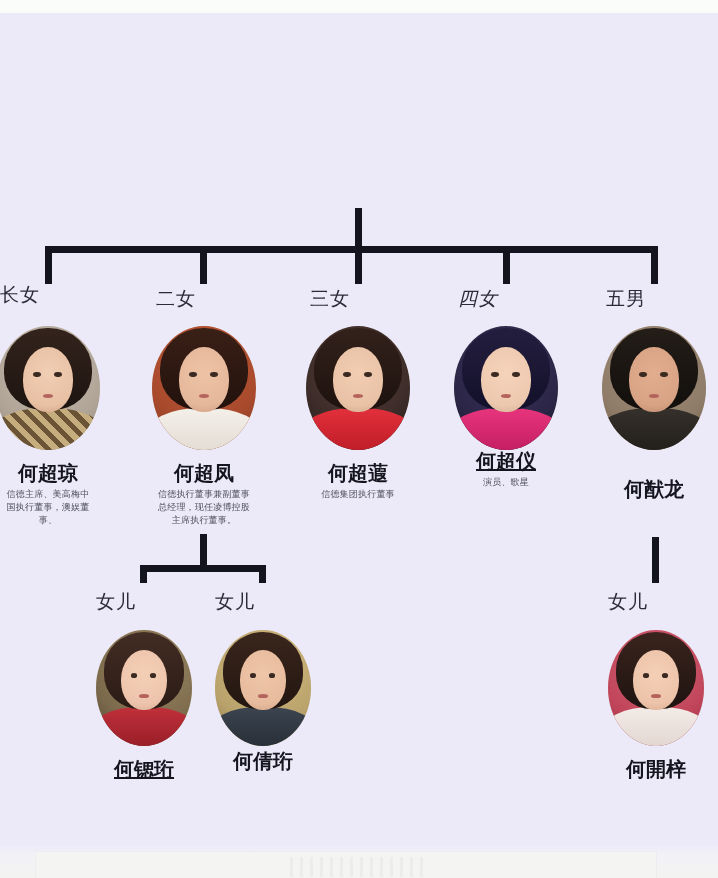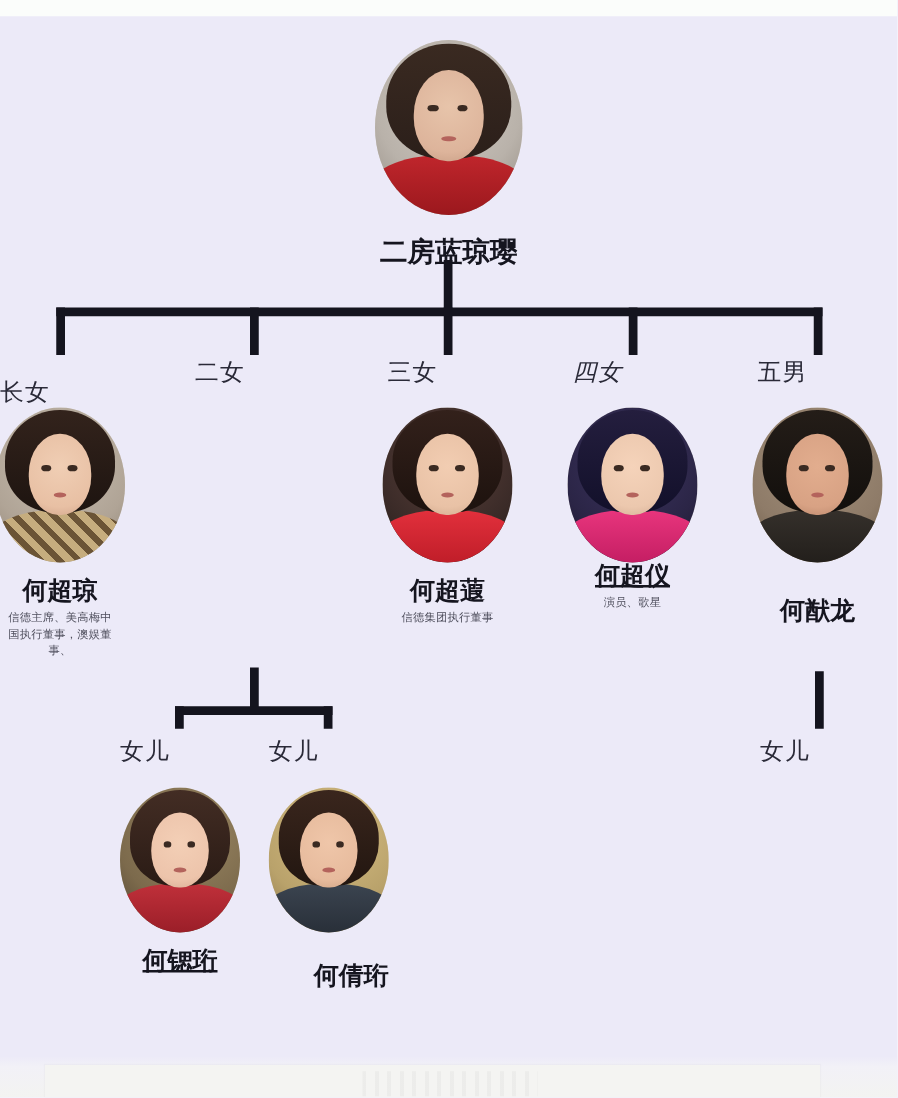--- a/index.html
+++ b/index.html
@@ -132,62 +132,63 @@
   .tier-gc .portrait { width: 96px; height: 116px; }
   .tier-gc .name { font-size: 20px; }
 </style>
 </head>
 <body>
 
 <div id="page">
 
   <div class="top-band"></div>
 
-  <div class="node tier-root" style="left:298px; top:32px; width:122px;">
-    <div class="portrait">
-      <div class="ph-bg" style="background:radial-gradient(circle at 50% 38%, #cfc9c2 0%, #b9b2aa 55%, #8d857c 100%);"></div>
-      <div class="ph-body" style="background:linear-gradient(180deg,#c0262c 0%, #8e1318 100%);"></div>
-      <div class="ph-hair" style="background:linear-gradient(180deg,#3a2a21 0%, #2b1f1a 100%);"></div>
-      <div class="ph-face" style="background:radial-gradient(circle at 50% 40%, #e7c4aa 0%, #ddb49b 70%, #c69c83 100%);"></div>
-      <div class="ph-eye l"></div>
-      <div class="ph-eye r"></div>
-      <div class="ph-mouth"></div>
-    </div>
-    <div class="name" style="margin-top:18px;">二房蓝琼璎</div>
-  </div>
 
   <div class="conn" style="left:355px; top:208px; width:7px; height:44px;"></div>
   <div class="conn" style="left:45px; top:246px; width:613px; height:7px;"></div>
 
   <div class="conn" style="left:45px; top:246px; width:7px; height:38px;"></div>
   <div class="conn" style="left:200px; top:246px; width:7px; height:38px;"></div>
   <div class="conn" style="left:355px; top:246px; width:7px; height:38px;"></div>
   <div class="conn" style="left:503px; top:246px; width:7px; height:38px;"></div>
   <div class="conn" style="left:651px; top:246px; width:7px; height:38px;"></div>
 
-  <div class="rel-label" style="position:absolute; left:0px;   top:285px; width:96px;margin-top:20px;">长女</div>
+  <div class="rel-label" style="position:absolute; left:0px;   top:285px; width:96px;">长女</div>
   <div class="rel-label" style="position:absolute; left:156px; top:289px; width:96px;">二女</div>
   <div class="rel-label" style="position:absolute; left:310px; top:289px; width:96px;">三女</div>
   <div class="rel-label" style="position:absolute; left:458px; top:289px; width:96px;font-style:italic;">四女</div>
   <div class="rel-label" style="position:absolute; left:606px; top:289px; width:96px;">五男</div>
 
   <div class="node tier-child" style="left:-4px; top:326px; width:104px;">
     <div class="portrait">
       <div class="ph-bg" style="background:radial-gradient(circle at 50% 35%, #c6bcaf 0%, #b0a496 60%, #8a7f71 100%);"></div>
       <div class="ph-body" style="background:repeating-linear-gradient(45deg,#c6ad7e 0 6px,#6b5436 6px 11px);"></div>
       <div class="ph-hair" style="background:linear-gradient(180deg,#33231c 0%, #1d1410 100%);"></div>
       <div class="ph-face" style="background:radial-gradient(circle at 50% 40%, #f0ceb4 0%, #e8c0a4 70%, #d0a389 100%);"></div>
       <div class="ph-eye l"></div>
       <div class="ph-eye r"></div>
       <div class="ph-mouth"></div>
     </div>
     <div class="name" style="margin-top:12px;">何超琼</div>
     <div class="desc" style="width:90px;">信德主席、美高梅中国执行董事，澳娱董事、</div>
   </div>
 
+  <div class="node tier-child" style="left:152px; top:326px; width:104px;">
+    <div class="portrait">
+      <div class="ph-bg" style="background:radial-gradient(circle at 50% 30%, #c15a36 0%, #a7492c 60%, #7d3520 100%);"></div>
+      <div class="ph-body" style="background:linear-gradient(180deg,#f4f0ea 0%, #ddd6cc 100%);"></div>
+      <div class="ph-hair" style="background:linear-gradient(180deg,#3a2017 0%, #22110c 100%);"></div>
+      <div class="ph-face" style="background:radial-gradient(circle at 50% 40%, #edc3a6 0%, #e5b79a 70%, #cb9b7e 100%);"></div>
+      <div class="ph-eye l"></div>
+      <div class="ph-eye r"></div>
+      <div class="ph-mouth"></div>
+    </div>
+    <div class="name" style="margin-top:12px;">何超凤</div>
+    <div class="desc" style="width:96px;">信德执行董事兼副董事总经理，现任凌博控股主席执行董事。</div>
+  </div>
 
   <div class="node tier-child" style="left:306px; top:326px; width:104px;">
     <div class="portrait">
       <div class="ph-bg" style="background:radial-gradient(circle at 50% 35%, #5a403a 0%, #3b2b28 60%, #241a18 100%);"></div>
       <div class="ph-body" style="background:linear-gradient(180deg,#e2303c 0%, #b41722 100%);"></div>
       <div class="ph-hair" style="background:linear-gradient(180deg,#33211b 0%, #1d120e 100%);"></div>
       <div class="ph-face" style="background:radial-gradient(circle at 50% 40%, #f2cdb2 0%, #e9c2a6 70%, #d0a88c 100%);"></div>
       <div class="ph-eye l"></div>
       <div class="ph-eye r"></div>
       <div class="ph-mouth"></div>
@@ -250,21 +251,33 @@
   <div class="node tier-gc" style="left:215px; top:630px; width:96px;">
     <div class="portrait">
       <div class="ph-bg" style="background:radial-gradient(circle at 55% 30%, #d6bd82 0%, #b9a26b 60%, #887349 100%);"></div>
       <div class="ph-body" style="background:linear-gradient(180deg,#3b4450 0%, #222830 100%);"></div>
       <div class="ph-hair" style="background:linear-gradient(180deg,#3a261d 0%, #221610 100%);"></div>
       <div class="ph-face" style="background:radial-gradient(circle at 50% 40%, #efc6a9 0%, #e7bb9d 70%, #cea182 100%);"></div>
       <div class="ph-eye l"></div>
       <div class="ph-eye r"></div>
       <div class="ph-mouth"></div>
     </div>
-    <div class="name" style="margin-top:24px;text-align:right;">何倩珩</div>
-  </div>
-
+    <div class="name" style="margin-top:4px;">何倩珩</div>
+  </div>
+
+  <div class="node tier-gc" style="left:608px; top:630px; width:96px;">
+    <div class="portrait">
+      <div class="ph-bg" style="background:radial-gradient(circle at 50% 30%, #d96275 0%, #c0455a 60%, #8e2b3d 100%);"></div>
+      <div class="ph-body" style="background:linear-gradient(180deg,#f3ebe7 0%, #ded0ca 100%);"></div>
+      <div class="ph-hair" style="background:linear-gradient(180deg,#3a241d 0%, #1f1310 100%);"></div>
+      <div class="ph-face" style="background:radial-gradient(circle at 50% 40%, #f4cfb6 0%, #ecc3a9 70%, #d4a98f 100%);"></div>
+      <div class="ph-eye l"></div>
+      <div class="ph-eye r"></div>
+      <div class="ph-mouth"></div>
+    </div>
+    <div class="name" style="margin-top:12px;">何開梓</div>
+  </div>
 
   <div class="bottom-band"></div>
   <div class="bottom-panel"></div>
   <div class="bottom-ghost"></div>
 
 </div>
 
 </body></html>

